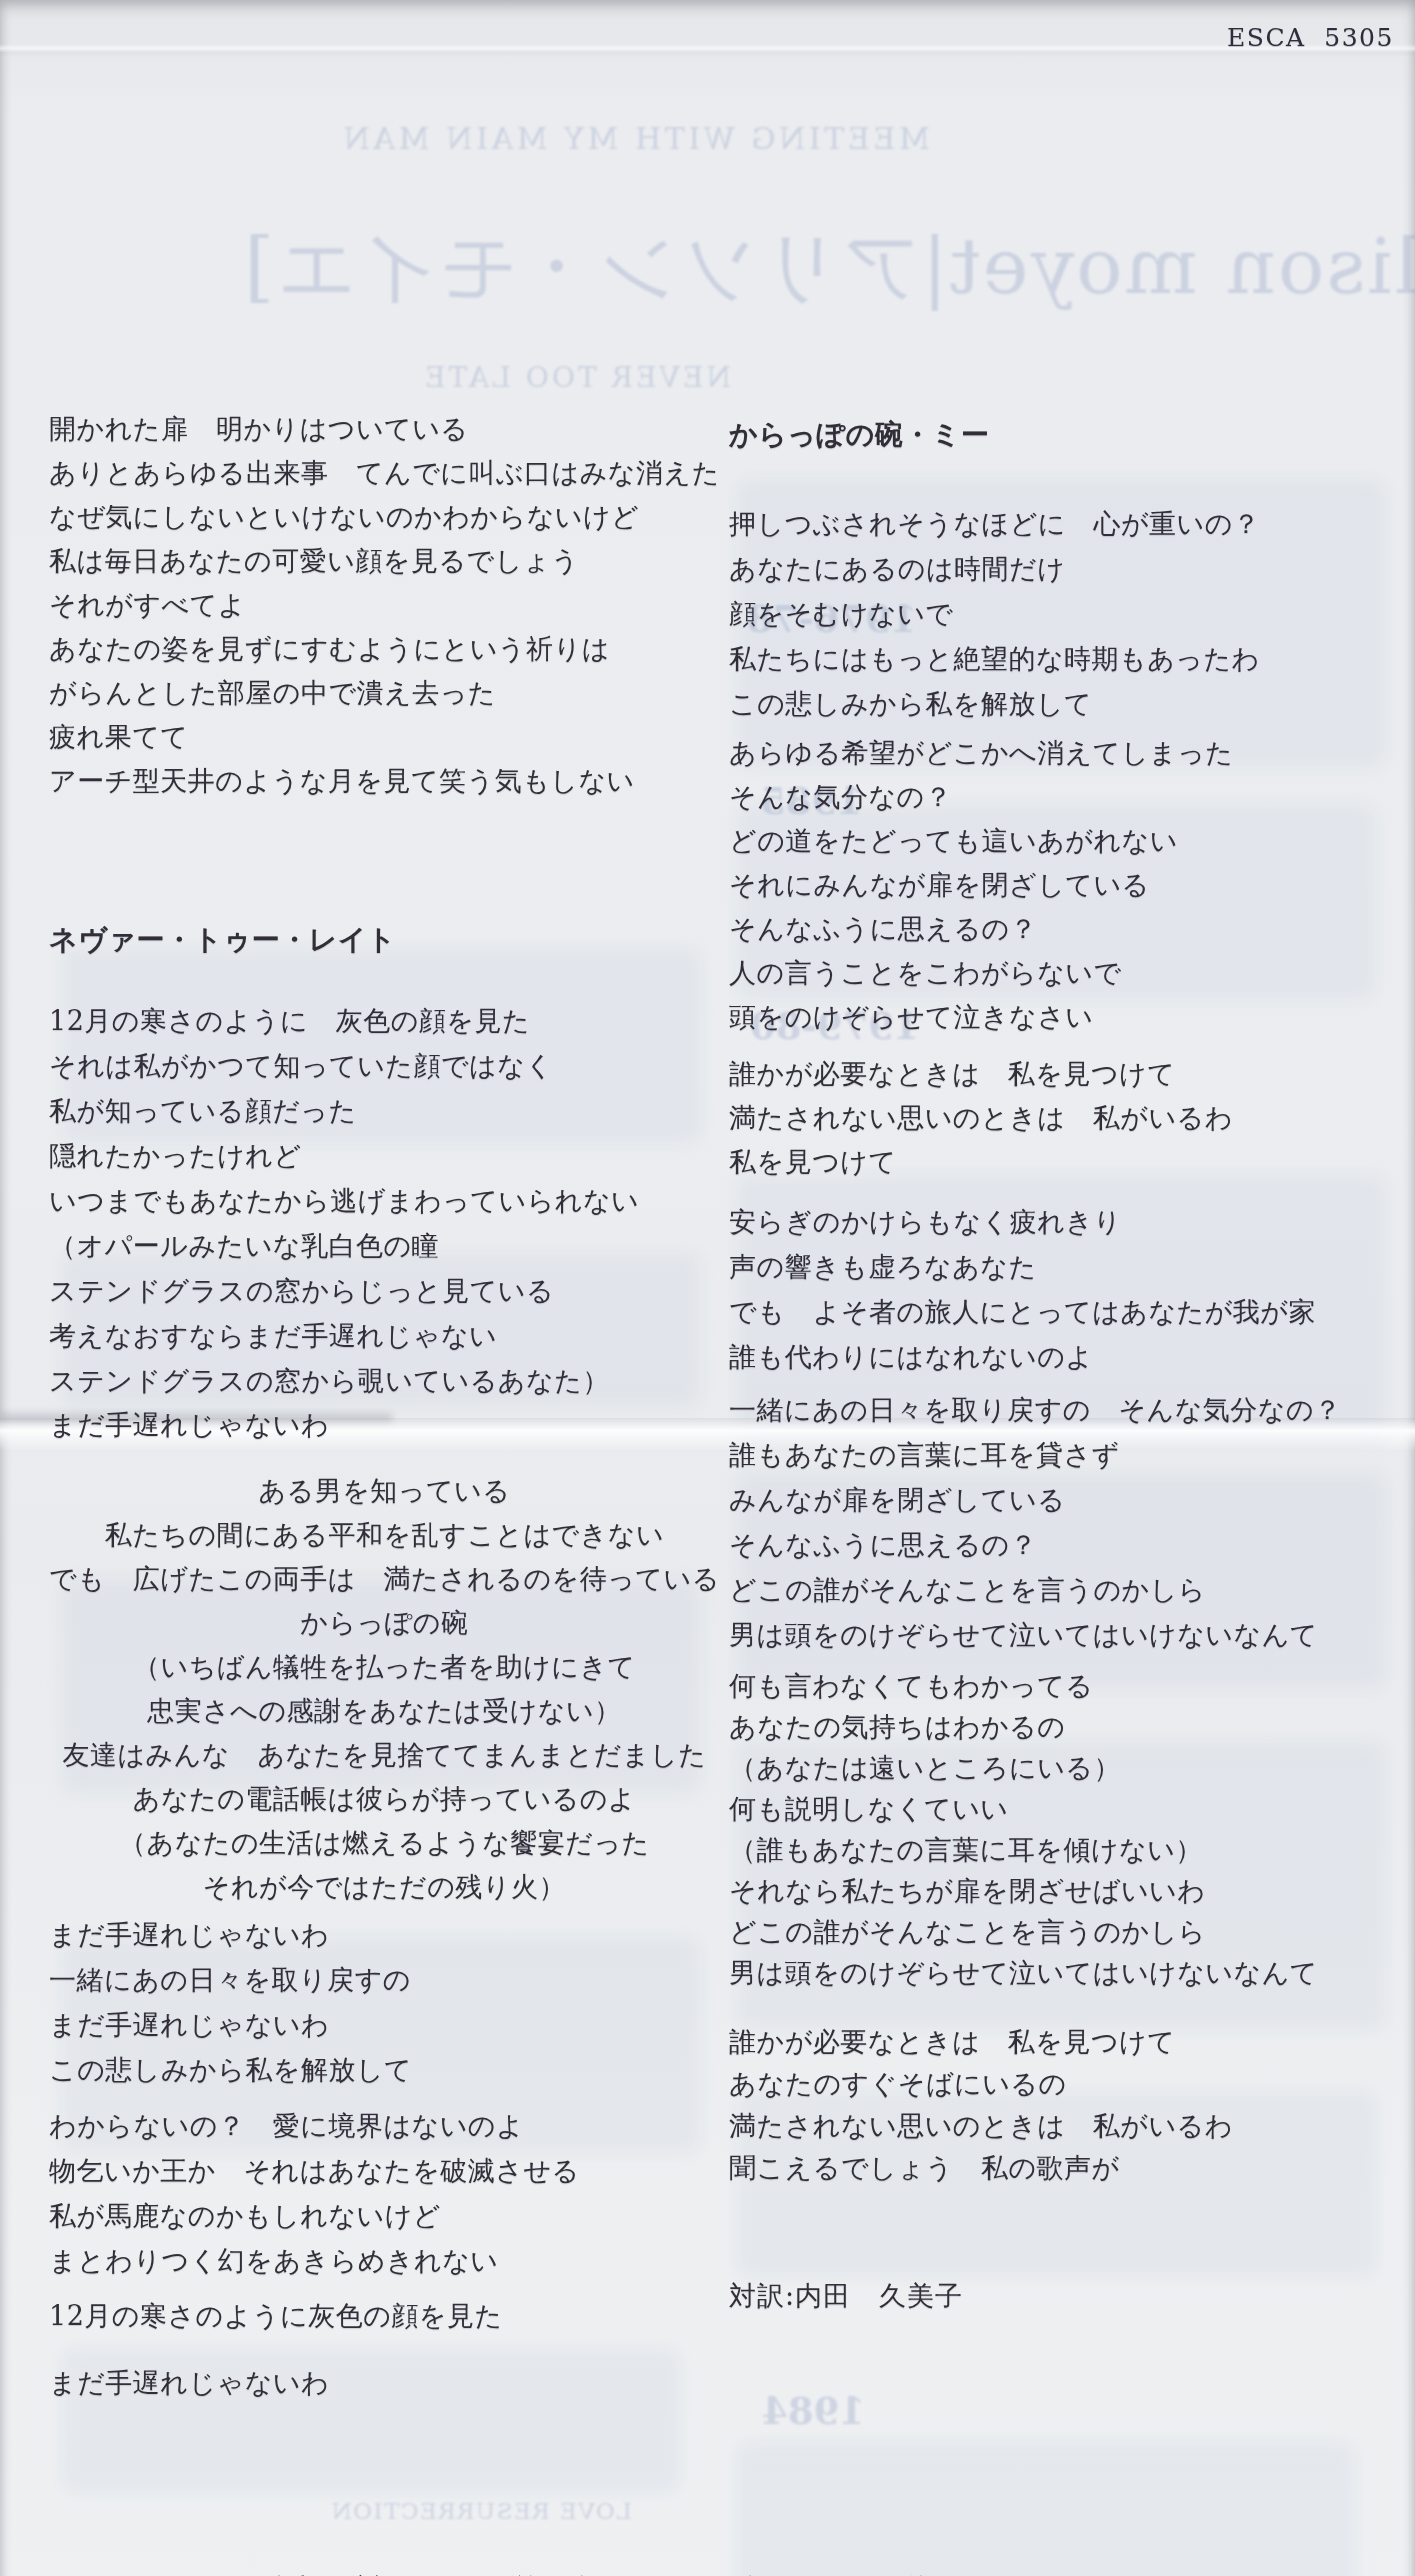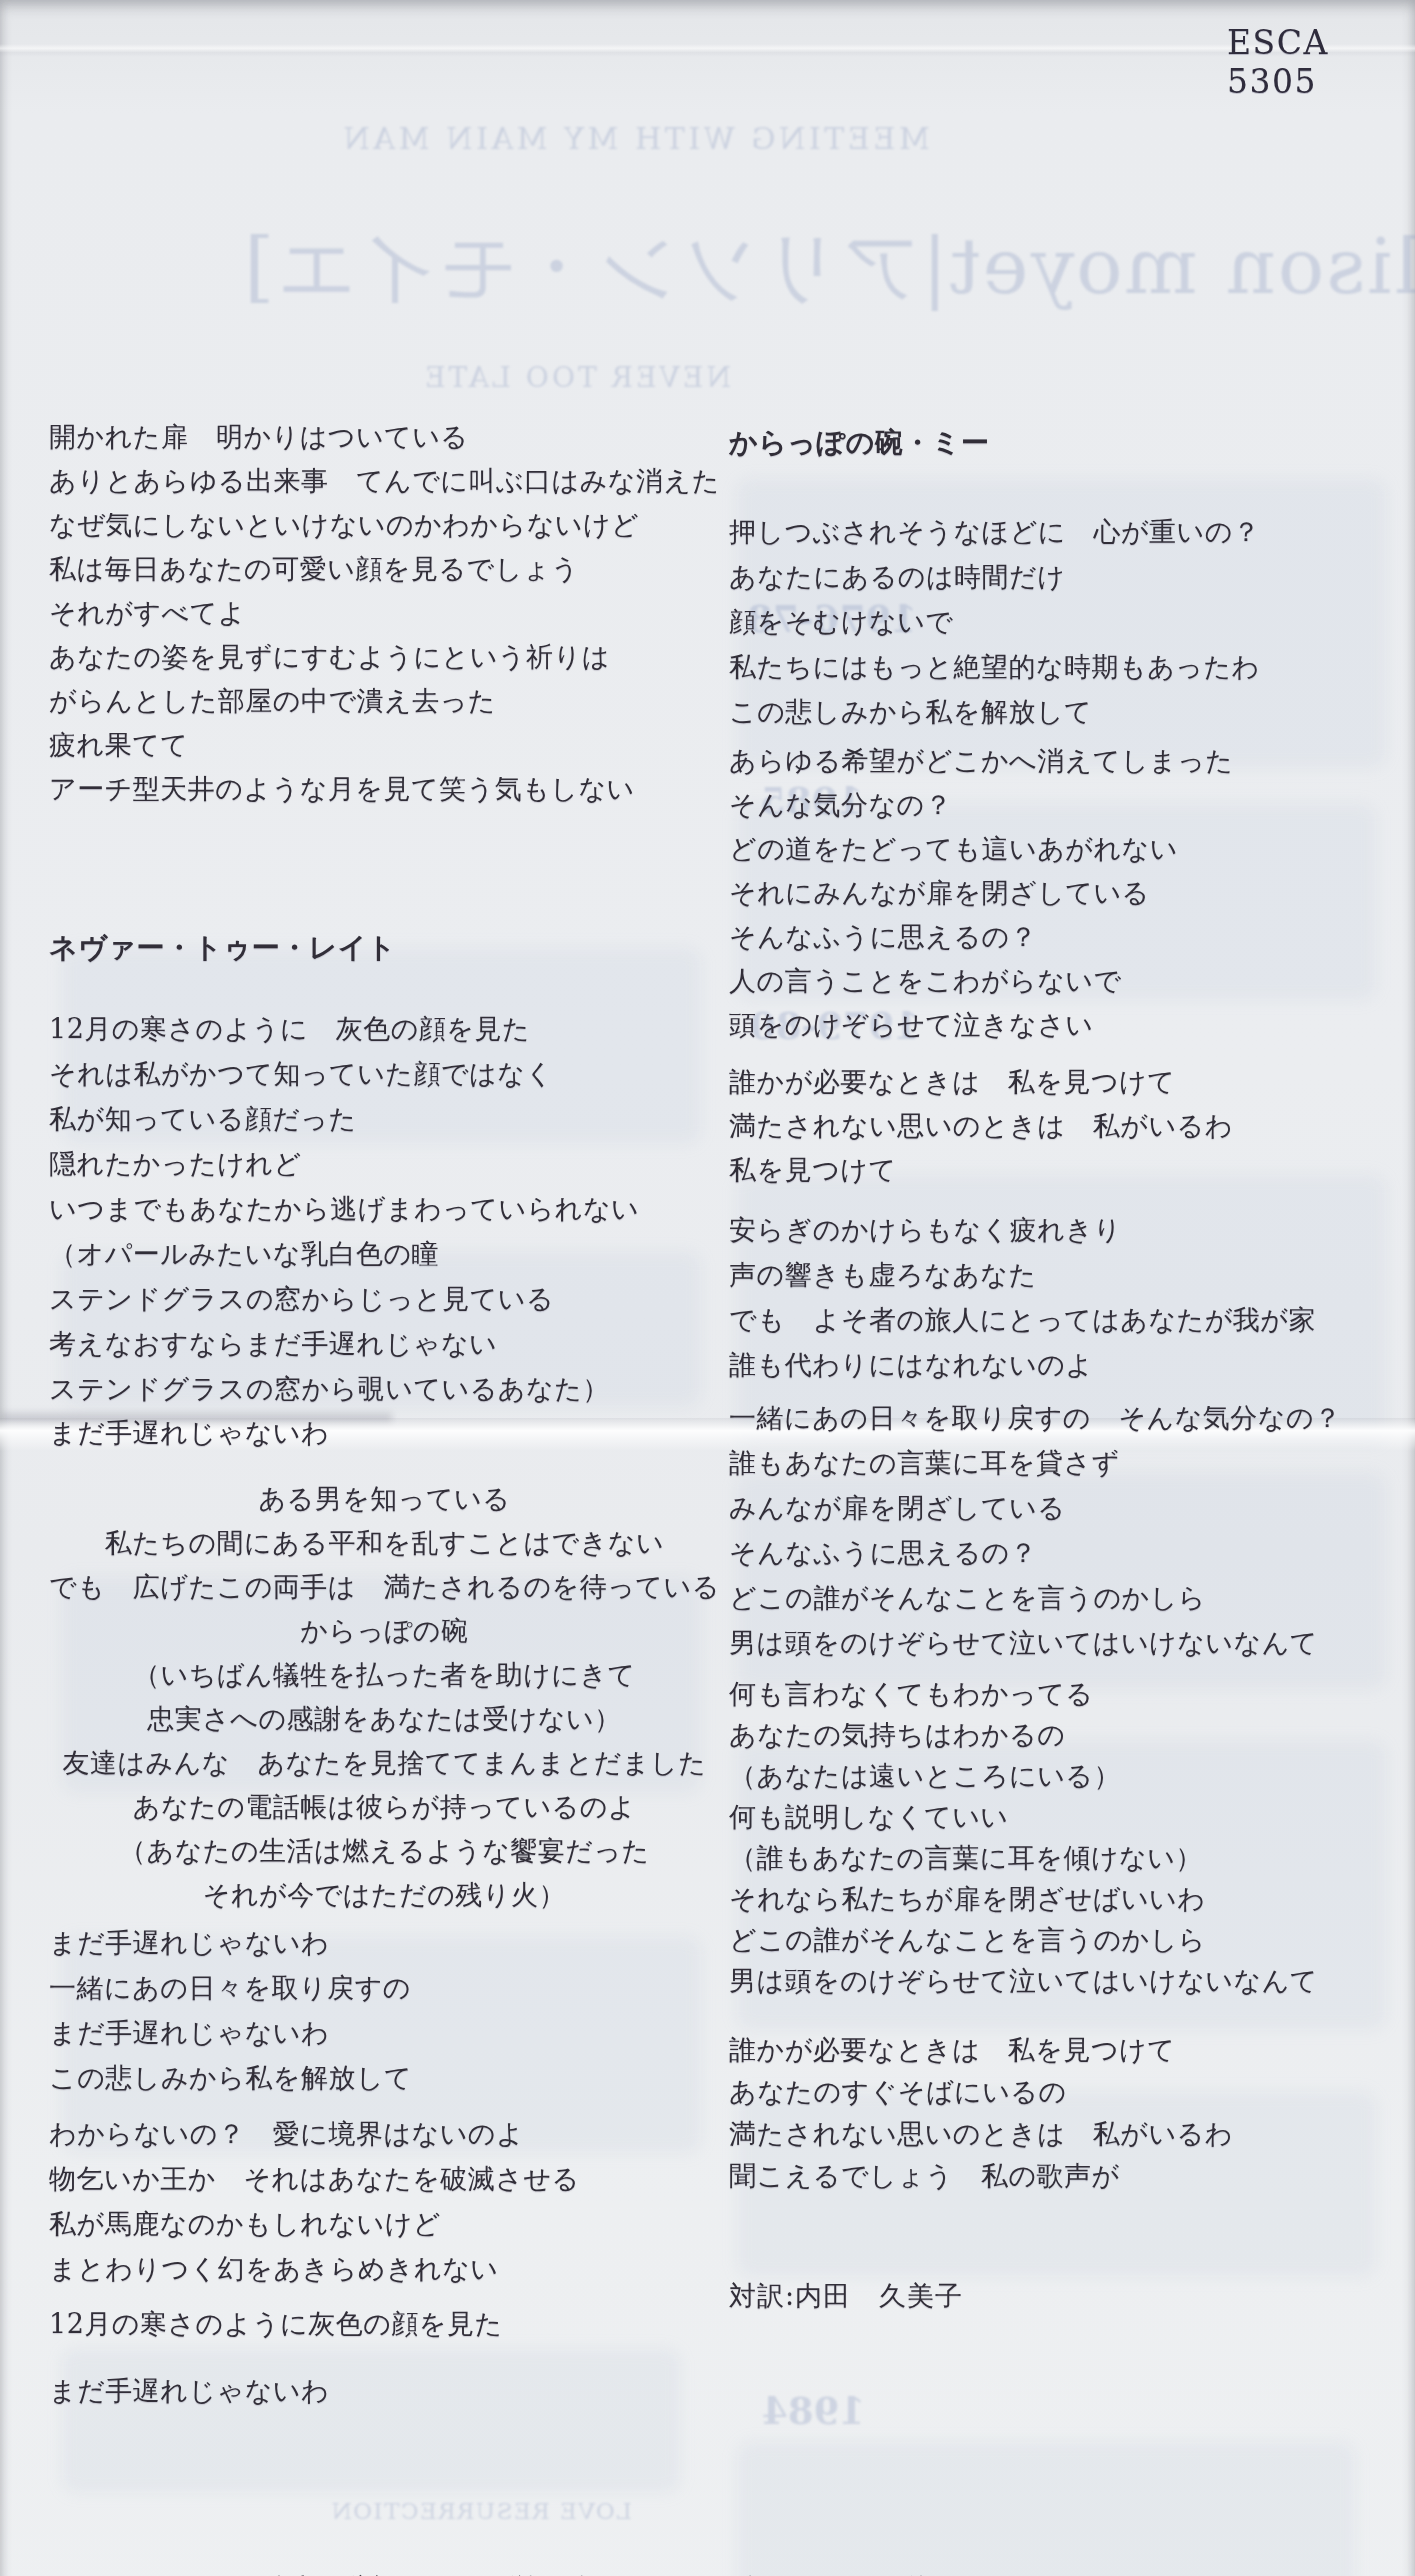--- a/index.html
+++ b/index.html
@@ -4,23 +4,23 @@
 <style>
   html,body{margin:0;padding:0;background:#b9bbbd;}
   .page{
     position:relative;width:1416px;height:2824px;overflow:hidden;
     background:linear-gradient(180deg,#e4e6e9 0%,#eaecef 4%,#ebedf0 38%,#e9ebee 55%,#edeff1 78%,#eef0f2 100%);
     box-shadow:inset 0 7.2px 11.3px rgba(90,92,100,.28), inset -5.2px 0 9.3px rgba(120,122,130,.14),
                inset 0 -5.2px 8.2px rgba(120,122,130,.12), inset 4.1px 0 7.2px rgba(140,142,150,.08);
     font-family:"DejaVu Serif","Liberation Serif",serif;color:#312e38;
   }
   .lyr{position:absolute;font-size:27px;line-height:44px;letter-spacing:0.5px;white-space:pre-line;
-       text-shadow:0 1px 1px rgba(70,60,95,.20);margin-top:8px;}
+       text-shadow:0 1px 1px rgba(70,60,95,.20);}
   .song-title{font-size:28px;font-weight:bold;}
-  .catalog{position:absolute;font-size:33px;letter-spacing:1.5px;word-spacing:9.3px;color:#2f2c3c;
+  .catalog{position:absolute;font-size:25px;letter-spacing:1.5px;word-spacing:9.3px;color:#2f2c3c;
        text-shadow:0 0.5px 0.5px rgba(60,55,90,.25);}
   .credit{position:absolute;font-size:27px;text-align:left;letter-spacing:1px;
        text-shadow:0 1px 1px rgba(70,60,95,.20);}
   .notice{position:absolute;left:49px;top:2570px;width:1325px;
        font-family:"DejaVu Sans","Liberation Sans",sans-serif;
        font-size:18.5px;line-height:30px;color:#38353f;letter-spacing:0px;
        text-shadow:0 0.5px 0.5px rgba(70,60,95,.18);}
   .notice-lead{font-weight:bold;}
   
   .ghost{position:absolute;transform:scaleX(-1);color:rgba(146,160,196,.34);white-space:nowrap;

